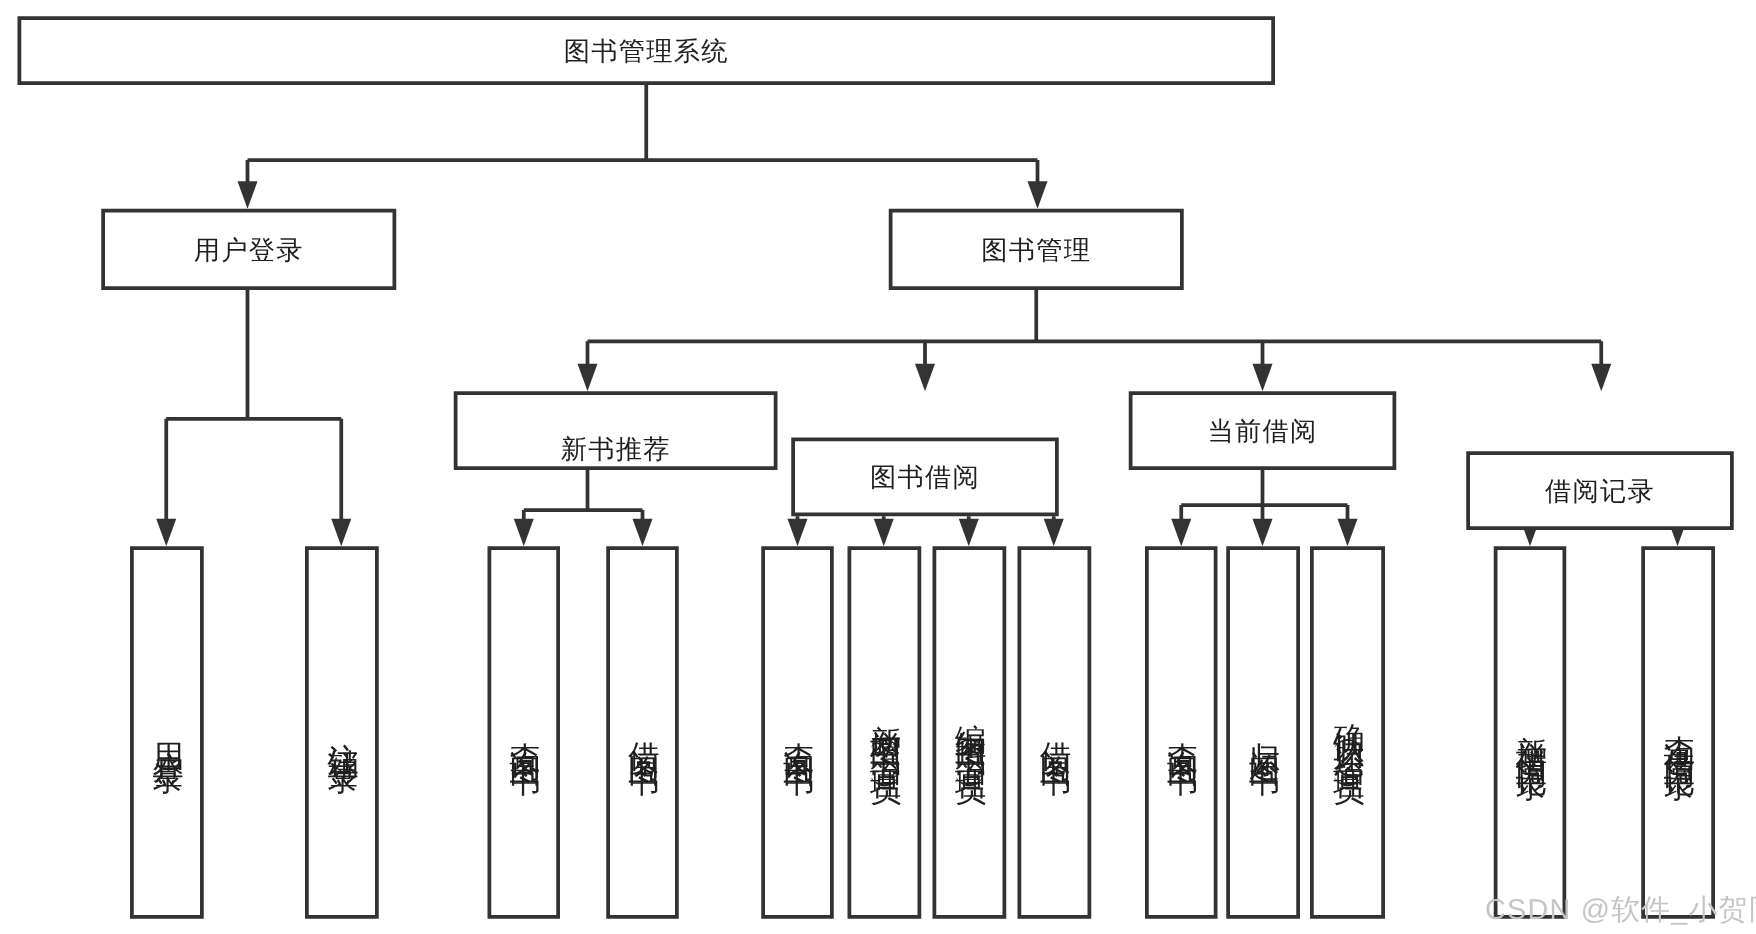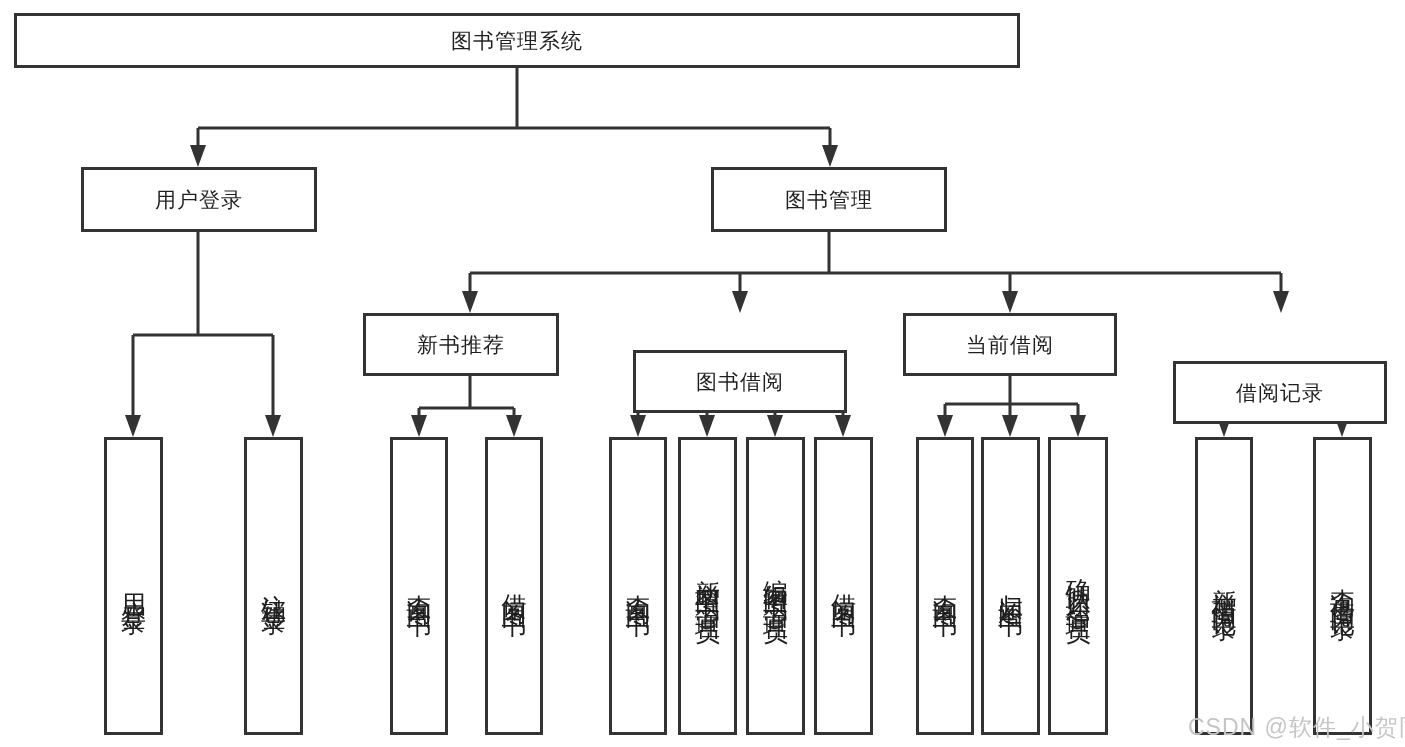--- a/index.html
+++ b/index.html
@@ -95,21 +95,21 @@
     <span class="lbl">图书管理系统</span>
   </div>
 
   <div class="node hnode" style="left:81px; top:167px; width:236px; height:65px;">
     <span class="lbl">用户登录</span>
   </div>
   <div class="node hnode" style="left:711px; top:167px; width:236px; height:65px;">
     <span class="lbl">图书管理</span>
   </div>
 
-  <div class="node hnode" style="left:363px; top:313px; width:196px; height:63px;">
+  <div class="node hnode" style="left:363px; top:313px; width:259px; height:63px;align-items:flex-end;">
     <span class="lbl">新书推荐</span>
   </div>
   <div class="node hnode" style="left:633px; top:313px; width:214px; height:63px;margin-top:37px;">
     <span class="lbl">图书借阅</span>
   </div>
   <div class="node hnode" style="left:903px; top:313px; width:214px; height:63px;">
     <span class="lbl">当前借阅</span>
   </div>
   <div class="node hnode" style="left:1173px; top:313px; width:214px; height:63px;margin-top:48px;">
     <span class="lbl">借阅记录</span>

